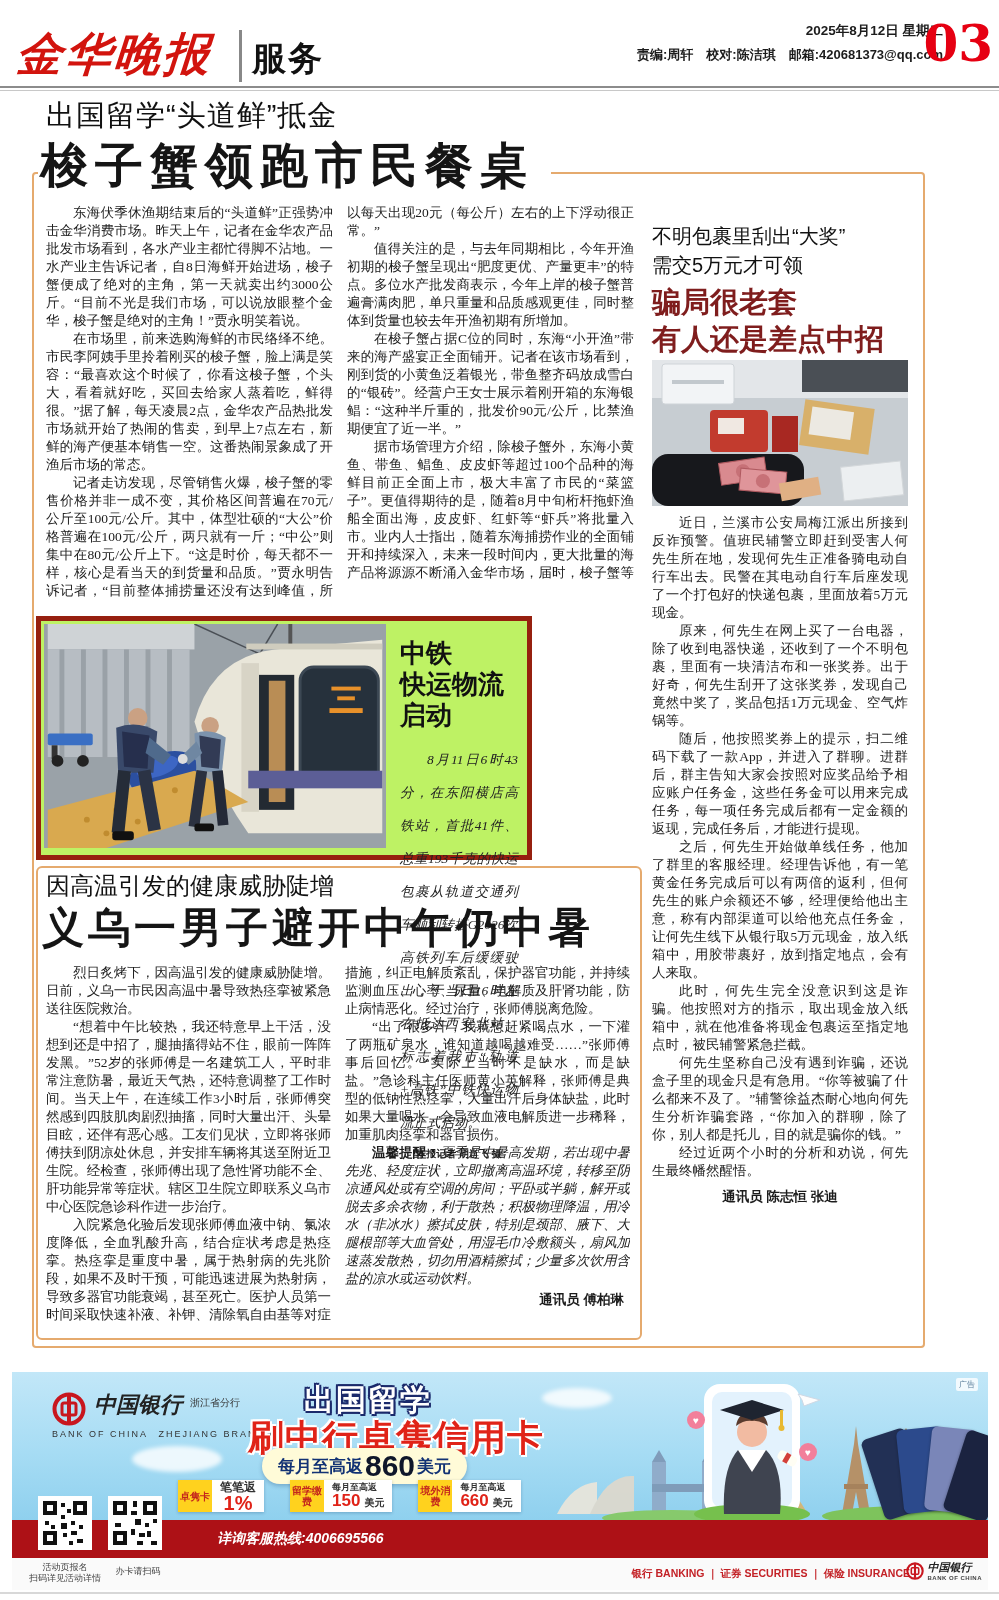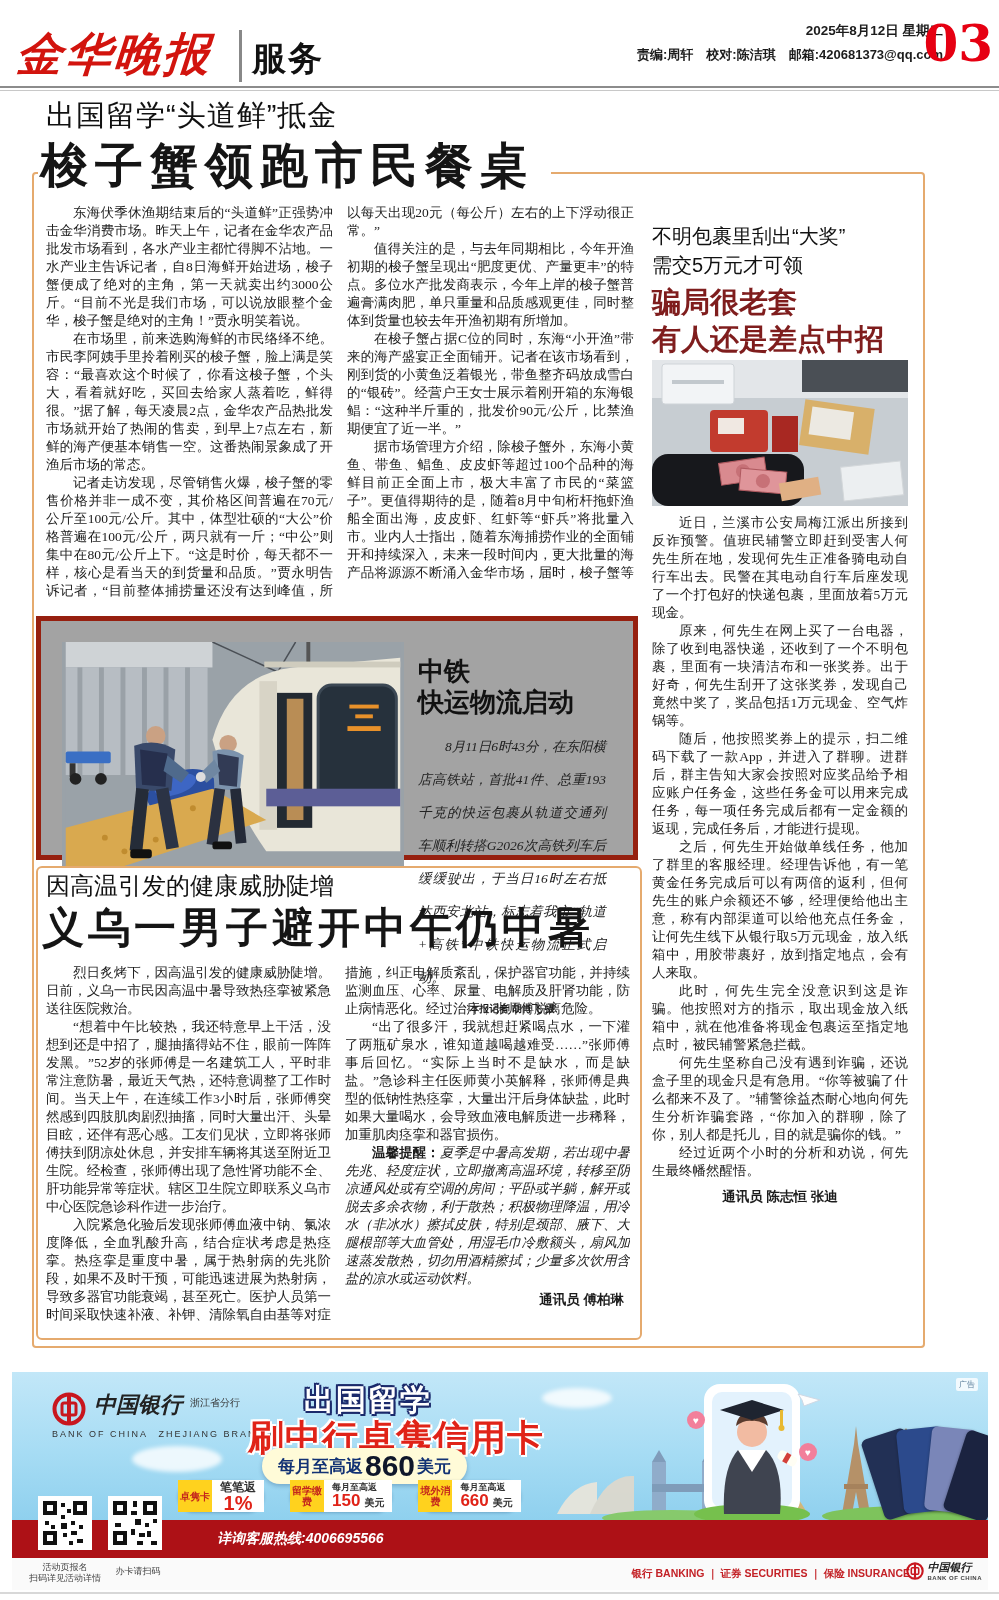--- a/index.html
+++ b/index.html
@@ -29,22 +29,22 @@
   .headline1{left:38px;top:130px;font-size:48px;font-weight:800;letter-spacing:7px;color:#151515;
       background:#fff;padding:4px 16px 4px 2px;z-index:3;}
   .art-cols{column-count:2;column-gap:14px;column-fill:auto;text-align:justify;
       font-size:13.5px;line-height:18px;overflow:hidden;}
   .art1-text{left:46px;top:204px;width:588px;height:407px;}
   .para{text-indent:2em;margin:0;}
   .byline{text-align:right;font-family:"Liberation Sans",sans-serif;font-weight:700;
       font-size:13.5px;padding-right:6px;margin-top:3px;}
 
   
-  .photo-box{left:36px;top:616px;width:602px;height:244px;border:5px solid #96200f;background:#a3a3a3;
-      box-sizing:border-box;display:flex;padding:21px;z-index:2;}
+  .photo-box{left:36px;top:616px;width:496px;height:244px;border:5px solid #96200f;background:#bef264;
+      box-sizing:border-box;display:flex;padding:3px;z-index:2;}
   .photo-box .photo{width:342px;height:224px;flex:none;overflow:hidden;background:#9aa2a8;}
   .photo-box .cap{flex:1;padding:4px 6px 0 14px;}
   .cap-title{font-size:26px;font-weight:800;line-height:31px;color:#111;margin-top:10px;}
   .cap-body{font-size:13.5px;line-height:33px;text-align:justify;text-indent:2em;margin-top:12px;color:#222;}
   .cap-byline{text-align:center;font-family:"Liberation Sans",sans-serif;font-weight:700;font-size:10px;margin-top:8px;}
 
   
   .kicker2{left:46px;top:870px;font-size:24px;color:#111;z-index:2;}
   .headline2{left:42px;top:900px;font-size:42px;font-weight:800;letter-spacing:4px;color:#151515;z-index:2;}
   .art2-text{left:46px;top:964px;width:584px;height:368px;z-index:2;}
@@ -72,21 +72,21 @@
       font-family:"Liberation Sans",sans-serif;letter-spacing:2px;
       text-shadow:-2px 0 #1b2a6b,2px 0 #1b2a6b,0 -2px #1b2a6b,0 2px #1b2a6b,2px 2px #1b2a6b,-2px -2px #1b2a6b;}
   .ad-slogan2{position:absolute;left:236px;top:42px;font-size:36px;font-weight:900;color:#e02318;
       font-family:"Liberation Sans",sans-serif;letter-spacing:1px;
       text-shadow:-2px 0 #fff,2px 0 #fff,0 -2px #fff,0 2px #fff,2px 2px #fff,-2px -2px #fff;}
   .ad-pill{position:absolute;left:250px;top:76px;height:36px;background:#fffbd8;border-radius:18px;
       display:flex;align-items:center;padding:0 16px;box-shadow:0 2px 4px rgba(0,40,90,.25);}
   .pill-sm{font-size:17px;font-weight:800;color:#123274;font-family:"Liberation Sans",sans-serif;}
   .pill-big{font-size:30px;font-weight:900;color:#0f172a;font-family:"Liberation Sans",sans-serif;margin:0 2px;}
   .chip-row{position:absolute;left:166px;top:108px;display:flex;gap:26px;}
-  .chip{display:flex;align-items:stretch;height:32px;box-shadow:0 1px 3px rgba(0,40,90,.25);border-radius:16px;}
+  .chip{display:flex;align-items:stretch;height:32px;box-shadow:0 1px 3px rgba(0,40,90,.25);}
   .chip-tag{width:30px;background:#ffd21e;color:#c4261d;font-size:10px;font-weight:800;
       font-family:"Liberation Sans",sans-serif;display:flex;align-items:center;justify-content:center;
       text-align:center;line-height:11px;padding:0 2px;}
   .chip-box{background:#fff;display:flex;flex-direction:column;justify-content:center;padding:0 8px;}
   .chip-pre{font-size:9px;color:#333;font-weight:700;font-family:"Liberation Sans",sans-serif;line-height:10px;}
   .chip-amt{font-size:17px;font-weight:900;color:#e02318;font-family:"Liberation Sans",sans-serif;line-height:18px;}
   .chip-unit{font-size:10px;color:#333;font-weight:700;}
   .chip1-line{display:flex;align-items:center;}
   .chip1-line .chip-pre{font-size:12px;line-height:14px;}
   .chip1-line .chip-amt{font-size:20px;}

